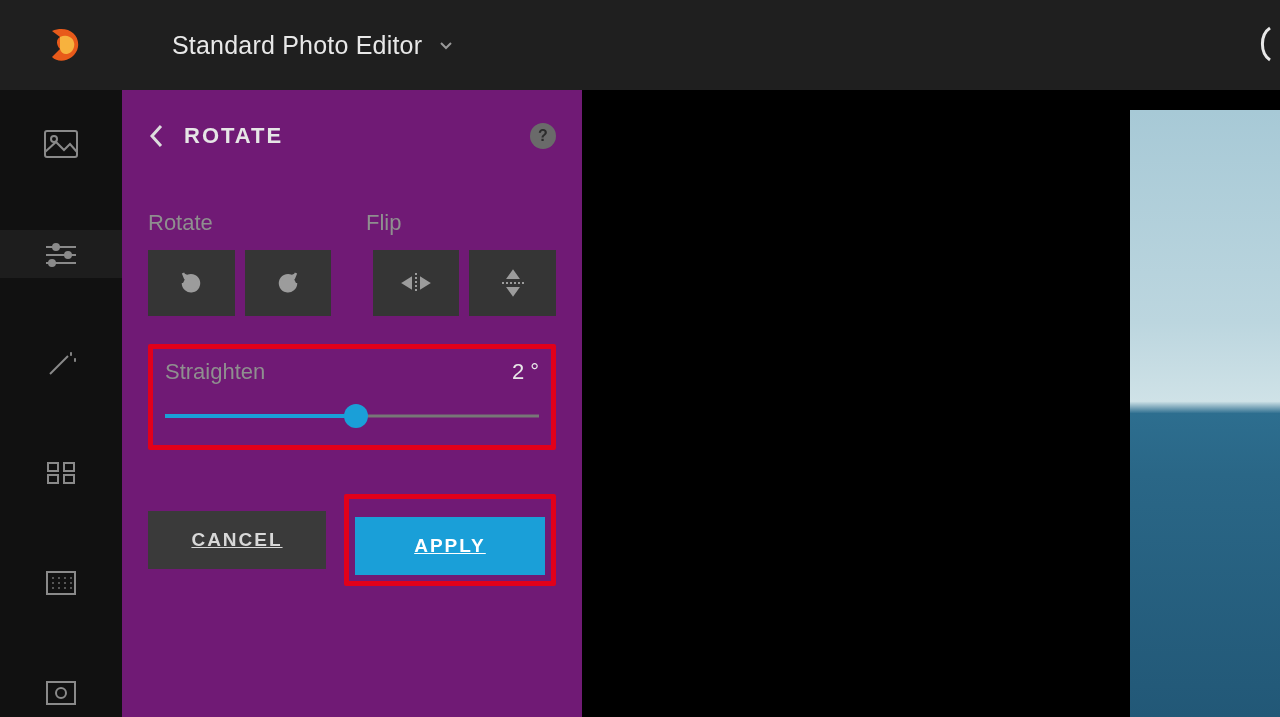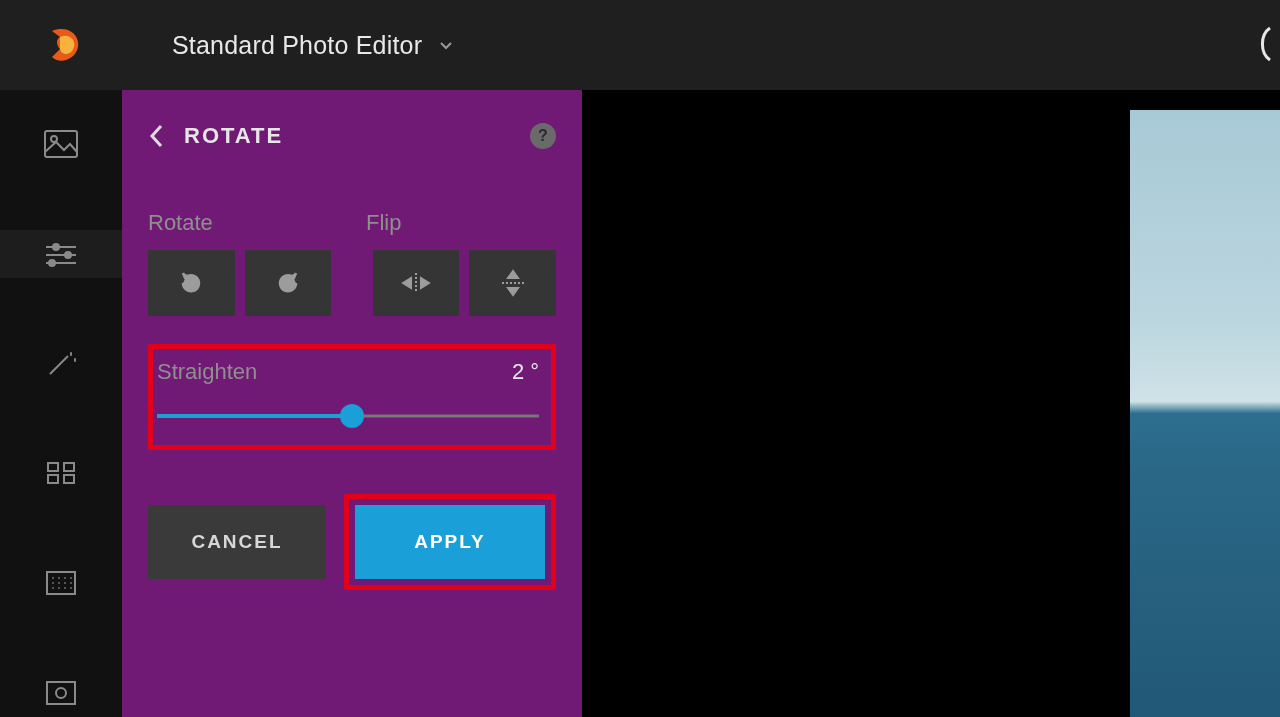--- a/index.html
+++ b/index.html
@@ -21,34 +21,34 @@
   .back { width: 18px; height: 26px; stroke: #ddd; stroke-width: 3; fill: none; cursor: pointer; }
   .panel-title { color: #e6e6e6; font-size: 22px; font-weight: 600; letter-spacing: 2px; }
   .help { margin-left: auto; width: 26px; height: 26px; border-radius: 50%; background: #6a6a6a; color: #2b2b2b; display: flex; align-items: center; justify-content: center; font-weight: 700; font-size: 16px; }
   .section-labels { display: flex; margin-top: 52px; }
   .lbl { color: #8f8f8f; font-size: 22px; }
   .lbl.rotate { width: 218px; }
   .btnrow { display: flex; gap: 10px; margin-top: 14px; }
   .iconbtn { width: 90px; height: 66px; background: #353535; display: flex; align-items: center; justify-content: center; cursor: pointer; }
   .iconbtn svg { stroke: #9c9c9c; fill: #9c9c9c; }
   .gap { width: 22px; }
-  .straighten-box { margin-top: 28px; border: 5px solid #e2001a; border-radius: 2px; padding: 10px 12px 18px 4px; }
+  .straighten-box { margin-top: 28px; border: 5px solid #e2001a; border-radius: 2px; padding: 10px 12px 18px 12px; }
   .slider-top { display: flex; align-items: baseline; }
   .slider-label { color: #8f8f8f; font-size: 22px; }
   .slider-val { margin-left: auto; color: #e8e8e8; font-size: 22px; }
   .slider-unit { color: #e8e8e8; font-size: 22px; margin-left: 6px; }
   .slider { position: relative; height: 22px; margin-top: 20px; }
   .track { position: absolute; left: 0; right: 0; top: 50%; height: 3px; background: #777; transform: translateY(-50%); }
   .fill { position: absolute; left: 0; top: 50%; height: 4px; background: #1a9fd8; transform: translateY(-50%); width: 51%; }
   .thumb { position: absolute; top: 50%; left: 51%; width: 24px; height: 24px; border-radius: 50%; background: #1a9fd8; transform: translate(-50%, -50%); }
   .actions { display: flex; gap: 18px; margin-top: 44px; align-items: center; }
-  .btn { height: 74px; display: flex; align-items: center; justify-content: center; font-size: 19px; font-weight: 600; letter-spacing: 2px; cursor: pointer; }
+  .btn { height: 58px; display: flex; align-items: center; justify-content: center; font-size: 19px; font-weight: 600; letter-spacing: 2px; cursor: pointer; text-decoration: underline; }
   .btn.cancel { width: 190px; background: #3a3a3a; color: #d8d8d8; }
   .apply-frame { border: 5px solid #e2001a; border-radius: 2px; padding: 6px; }
-  .btn.apply { width: 190px; background: #1a9fd8; color: #fff; }
+  .btn.apply { width: 190px; background: #1a9fd8; color: #fff; margin-top: 12px; }
   .canvas { flex: 1; background: #000; position: relative; overflow: hidden; }
   .photo { position: absolute; right: 0; top: 20px; bottom: 0; width: 150px; background: linear-gradient(to bottom, #a7c9d6 0%, #bcd6df 35%, #cfe2e7 48%, #2d6e8f 50%, #2a6787 60%, #225877 100%); }
 </style>
 </head>
 <body>
 
 <div class="app">
   <div class="topbar">
     <div class="logo">
       <svg viewBox="0 0 36 36">

